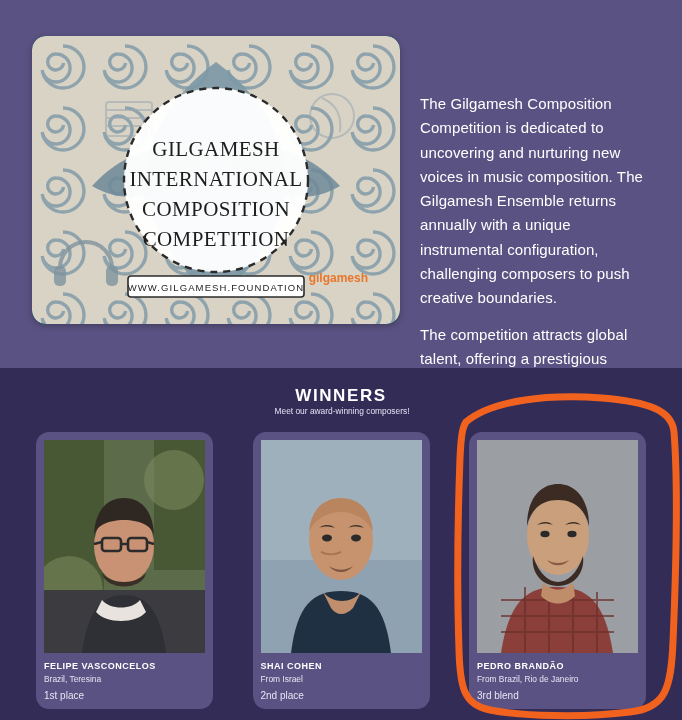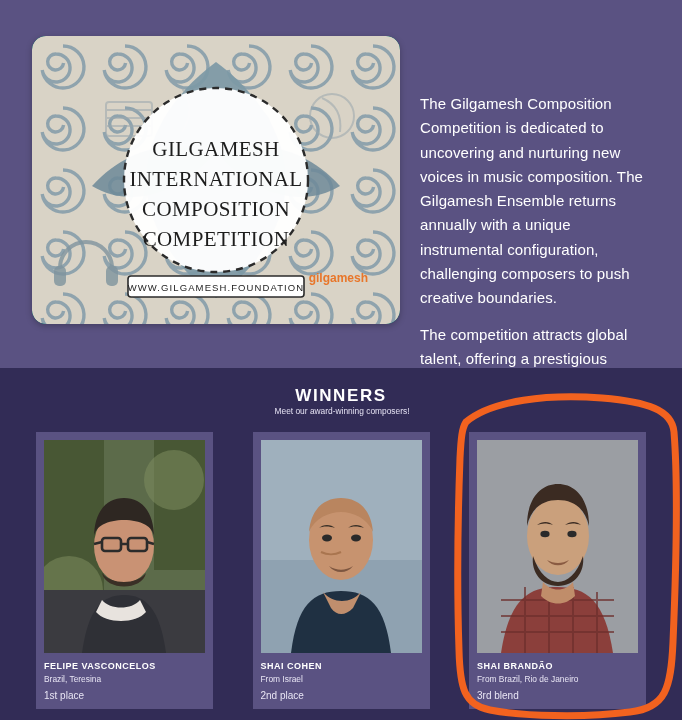--- a/index.html
+++ b/index.html
@@ -70,21 +70,21 @@
     margin: 0 0 16px 2px;
   }
   .cards {
     display: flex;
     justify-content: space-between;
     padding: 0 36px;
   }
   .card {
     width: 177px;
     background: #5a5282;
-    border-radius: 0;
+    border-radius: 13px;
     padding: 8px 8px 0 8px;
     height: 277px;
   }
   .card-photo {
     width: 161px;
     height: 213px;
     overflow: hidden;
     background: #8e8e8e;
     position: relative;
   }
@@ -262,21 +262,21 @@
               <ellipse cx="68" cy="94" rx="4.6" ry="3.2"></ellipse>
               <ellipse cx="95" cy="94" rx="4.6" ry="3.2"></ellipse>
             </g>
             <g fill="#3b2b22">
               <path d="M60 85c5-4 12-4 16 0-6-2-11-2-16 0z"></path>
               <path d="M88 85c5-4 12-4 16 0-6-2-11-2-16 0z"></path>
             </g>
             <path d="M70 120c7 4 15 4 22 0-5 7-17 7-22 0z" fill="#8a5b42"></path>
           </svg>
         </div>
-        <p class="card-name">SHAI BRANDÃO</p>
+        <p class="card-name">PEDRO BRANDÃO</p>
         <p class="card-from">From Brazil, Rio de Janeiro</p>
         <p class="card-place">3rd blend</p>
       </div>
 
     </div>
   </section>
 
   <div class="annotation">
     <svg viewBox="0 0 228 326" preserveAspectRatio="none">
       <path d="M14 30 C 40 8, 96 2, 150 6 C 196 10, 220 18, 222 40 C 226 90, 224 180, 221 250

